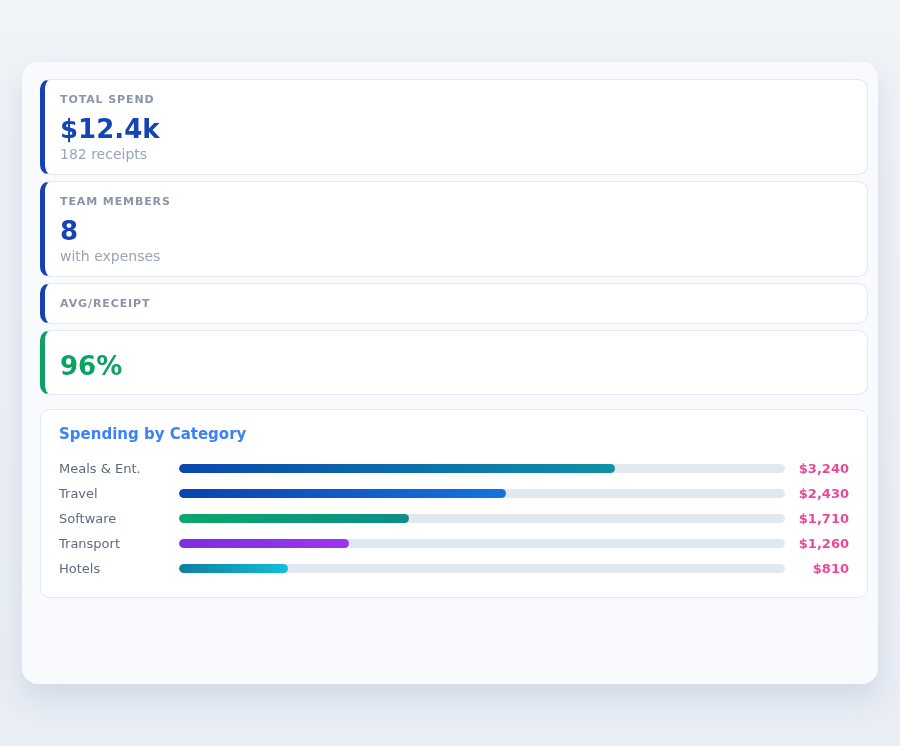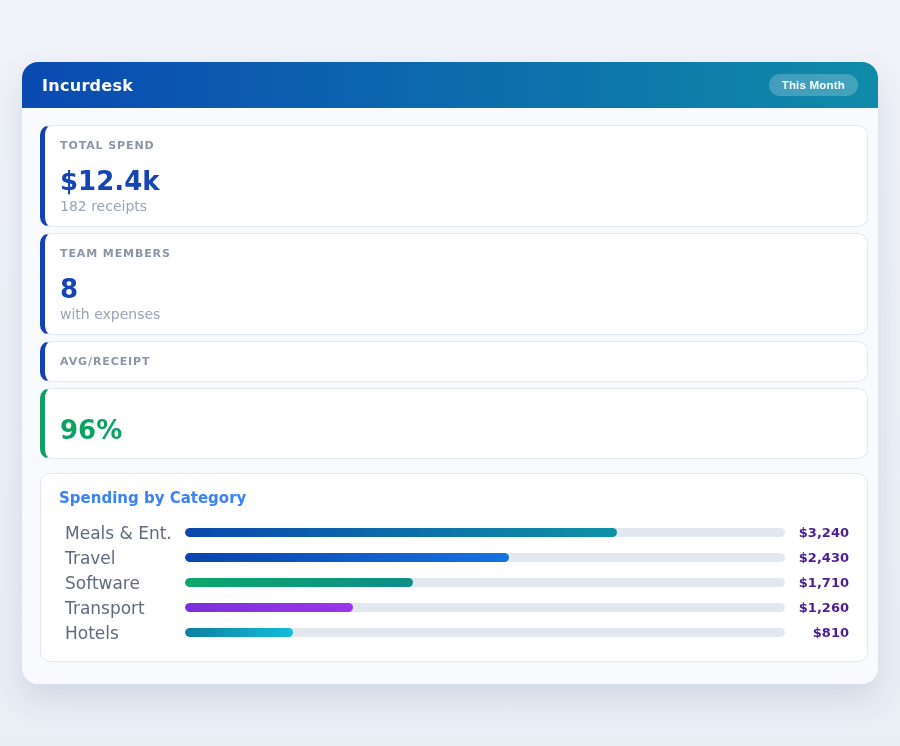--- a/index.html
+++ b/index.html
@@ -56,21 +56,21 @@
     font-weight: bold;
     letter-spacing: 0.9px;
     color: #8b95a8;
     line-height: 14px;
   }
   .stat-value {
     font-size: 26px;
     font-weight: bold;
     color: #1545b5;
     line-height: 32px;
-    margin-top: 12px;
+    margin-top: 6px;
   }
   .stat-sub {
     font-size: 14px;
     color: #9aa4b5;
     line-height: 15px;
     margin-top: 2px;
   }
   .chart-card {
     background: #ffffff;
     border: 1px solid #e3e9f2;
@@ -84,53 +84,48 @@
     color: #3b82f6;
     margin-bottom: 13px;
   }
   .bar-row {
     display: flex;
     align-items: center;
     height: 25px;
   }
   .bar-label {
     width: 120px;
-    font-size: 17px;
+    font-size: 13px;
     color: #5f6b7d;
     flex: none;
-    margin-left: 6px;
   }
   .bar-track {
     flex: 1;
     height: 9px;
     background: #e2e8f0;
     border-radius: 5px;
     overflow: hidden;
   }
   .bar-fill {
     height: 100%;
     border-radius: 5px;
   }
   .bar-value {
     width: 64px;
     flex: none;
     text-align: right;
     font-size: 13px;
     font-weight: bold;
-    color: #4c1d95;
+    color: #ec4899;
   }
 </style>
 </head>
 <body>
 
 <div class="app-card">
-  <div class="app-header" style="background: linear-gradient(90deg, rgb(10, 74, 178), rgb(15, 139, 168));">
-    <div class="app-title">Incurdesk</div>
-    <button class="period-badge">This Month</button>
-  </div>
 
   <div class="app-body">
 
     <div class="stat-card" style="border-left-color: rgb(20, 66, 180);">
       <div class="stat-label">TOTAL SPEND</div>
       <div class="stat-value" style="color: rgb(21, 69, 181);">$12.4k</div>
       <div class="stat-sub">182 receipts</div>
     </div>
 
     <div class="stat-card" style="border-left-color: rgb(20, 66, 180);">

